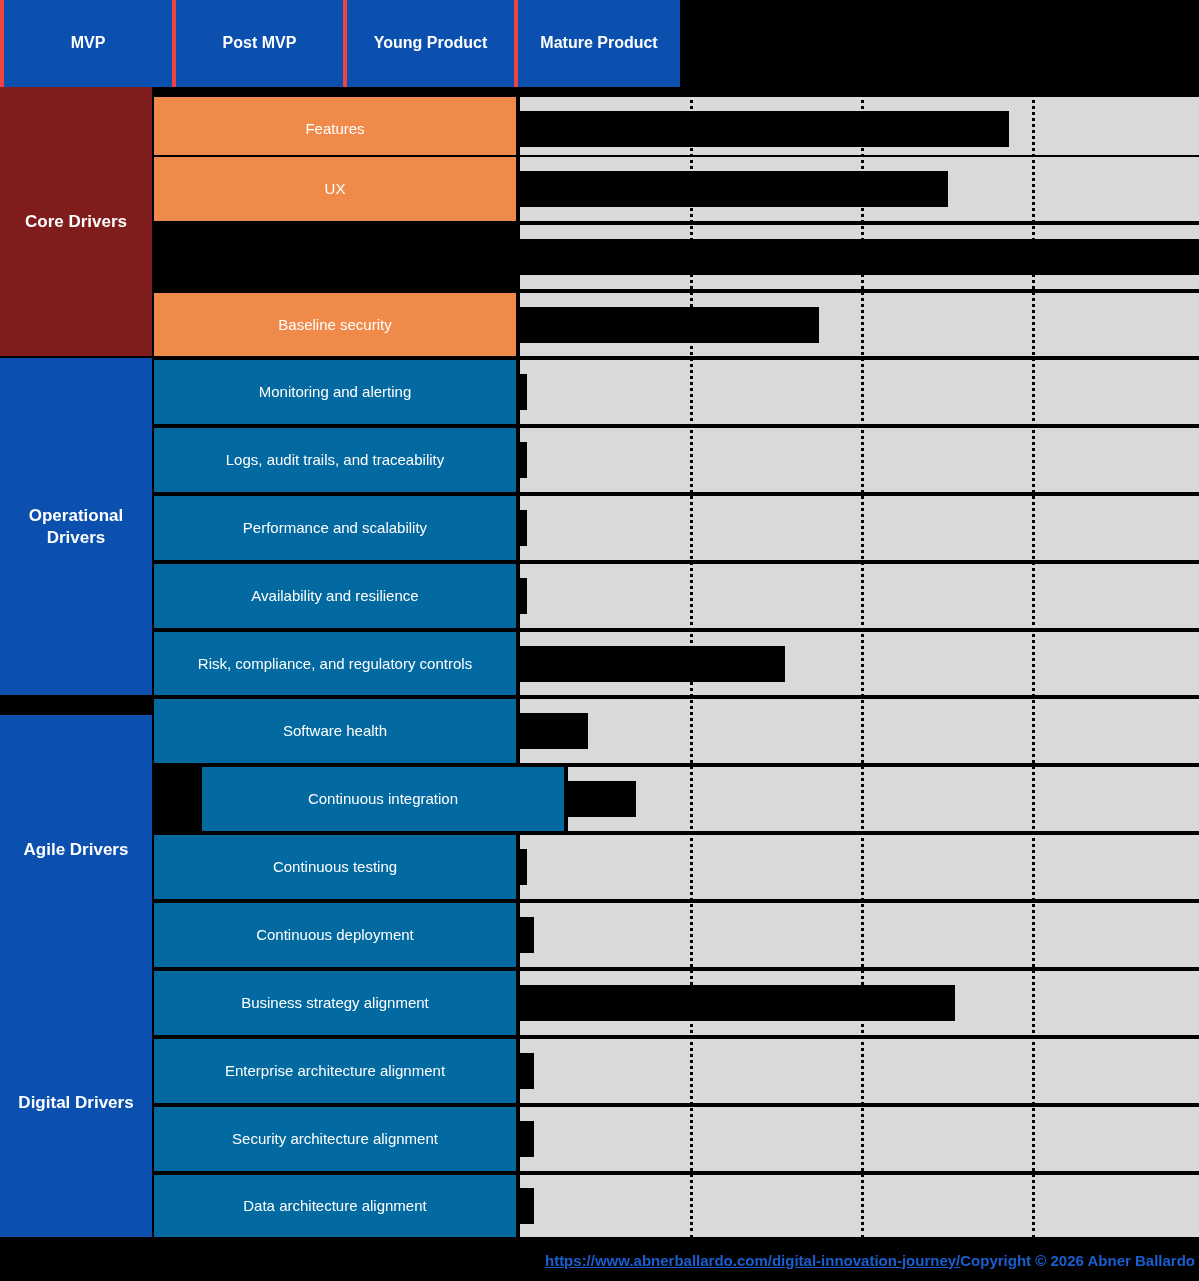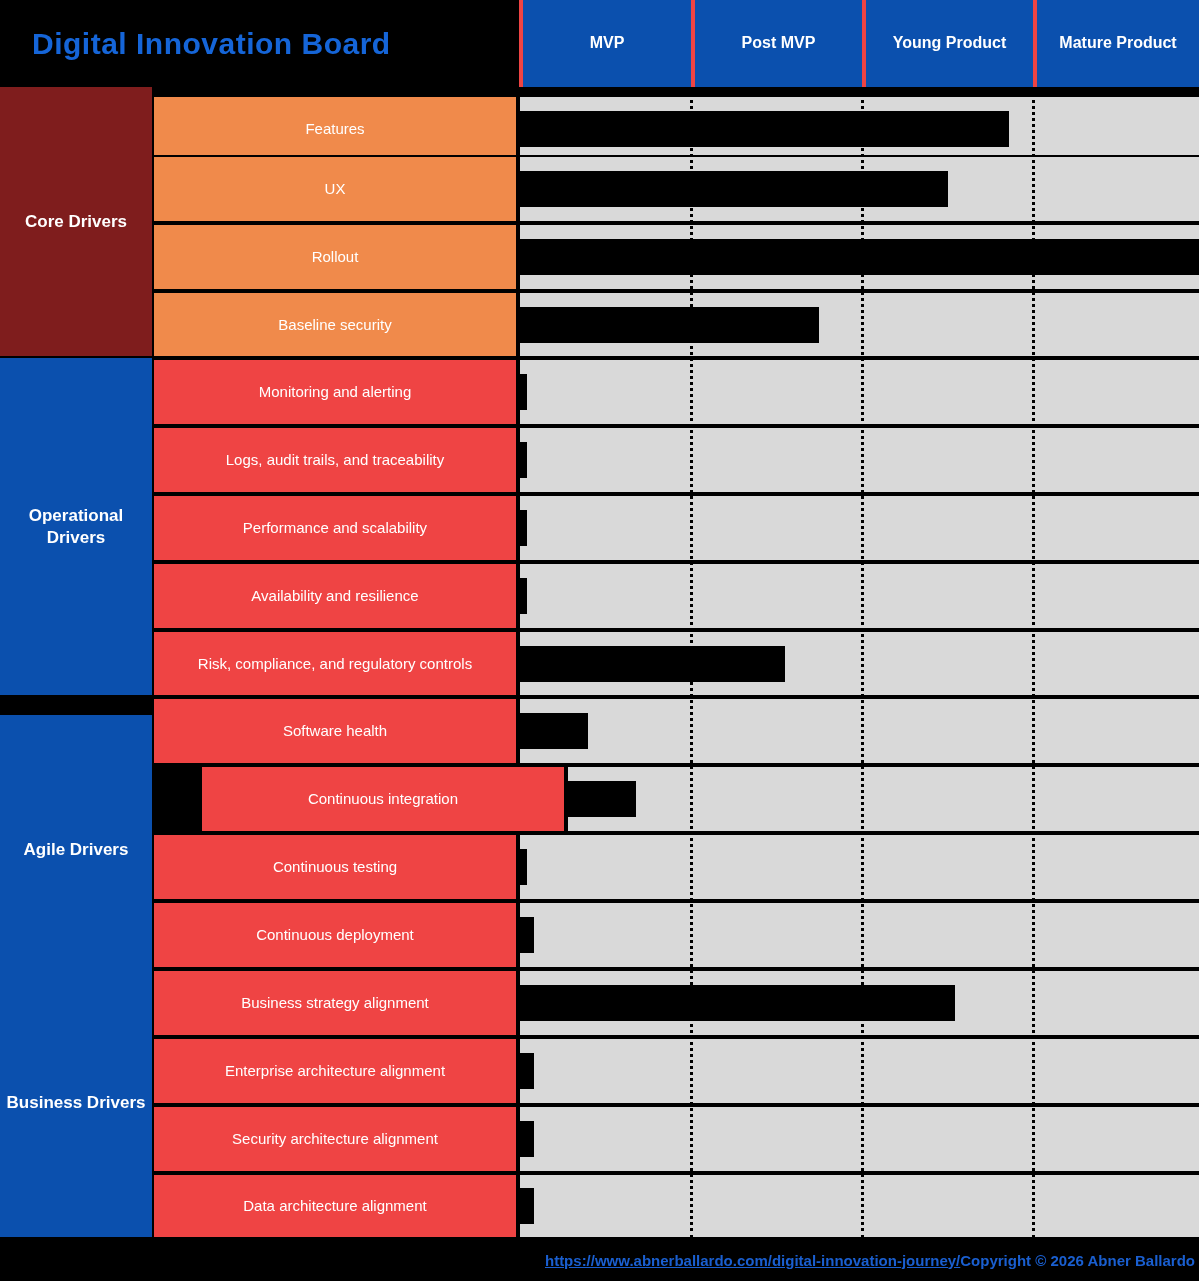--- a/index.html
+++ b/index.html
@@ -104,21 +104,21 @@
     display: flex;
     align-items: center;
     justify-content: center;
     text-align: center;
     color: #ffffff;
     font-size: 15px;
     line-height: 1.2;
     padding: 0 10px;
   }
   .row-label.core { background: #f08a4b; }
-  .row-label.blue { background: #ef4444; }
+  .row-label.blue { background: #0369a1; }
 
   .track {
     position: absolute;
     left: 366px;
     top: 0;
     width: 681px;
     height: 100%;
     background: #d9d9d9;
     box-sizing: border-box;
     border-top: 2px solid #000;
@@ -167,58 +167,54 @@
     white-space: nowrap;
   }
   .footer .url { text-decoration: underline; }
 </style>
 </head>
 <body>
 
 <div class="board">
 
   <div class="header-row">
-    <div class="title-cell">
-      <div class="title-text">Digital Innovation Board</div>
-    </div>
     <div class="phase-cell c0">MVP</div>
     <div class="phase-cell c1">Post MVP</div>
     <div class="phase-cell c2">Young Product</div>
     <div class="phase-cell c3">Mature Product</div>
   </div>
 
   <div class="body-grid">
 
     <div class="group-col" style="top:0px; height:271px; background:#7f1d1d;">
       <span>Core Drivers</span>
     </div>
     <div class="group-col" style="top:271px; height:339px; background:#0b50ae;">
       <span>Operational Drivers</span>
     </div>
     <div class="group-col" style="top:628px; height:272px; background:#0b50ae;">
       <span>Agile Drivers</span>
     </div>
     <div class="group-col" style="top:882px; height:270px; background:#0b50ae;">
-      <span>Business Drivers</span>
+      <span>Digital Drivers</span>
     </div>
 
     <div class="row" style="top:8px; height:68px;padding-left:40px;">
       <div class="row-label core">Features</div>
       <div class="track">
         <div class="bar" style="width:72%;"></div>
       </div>
     </div>
     <div class="row" style="top:68px; height:68px;">
       <div class="row-label core">UX</div>
       <div class="track">
         <div class="bar" style="width:63%;"></div>
       </div>
     </div>
     <div class="row" style="top:136px; height:68px;">
-      <div class="row-label core">Rollout</div>
       <div class="track">
         <div class="bar" style="width:100%;"></div>
       </div>
     </div>
     <div class="row" style="top:204px; height:67px;">
       <div class="row-label core">Baseline security</div>
       <div class="track">
         <div class="bar" style="width:44%;"></div>
       </div>
     </div>

